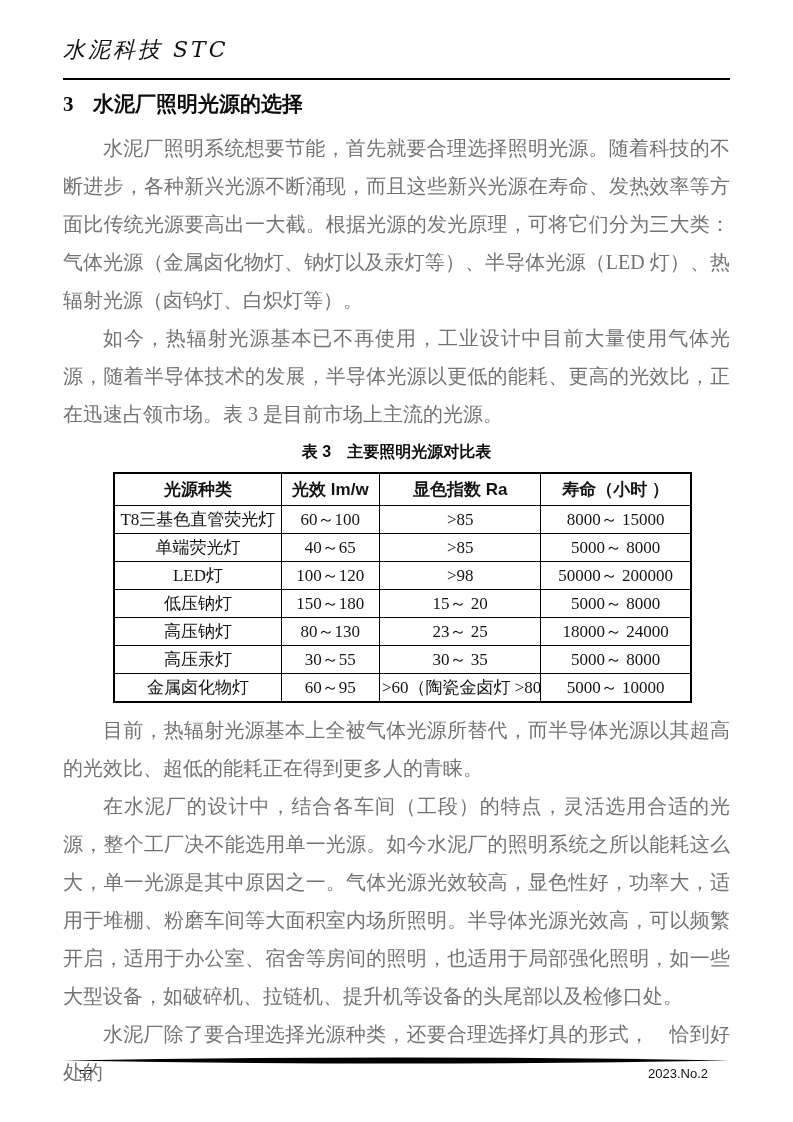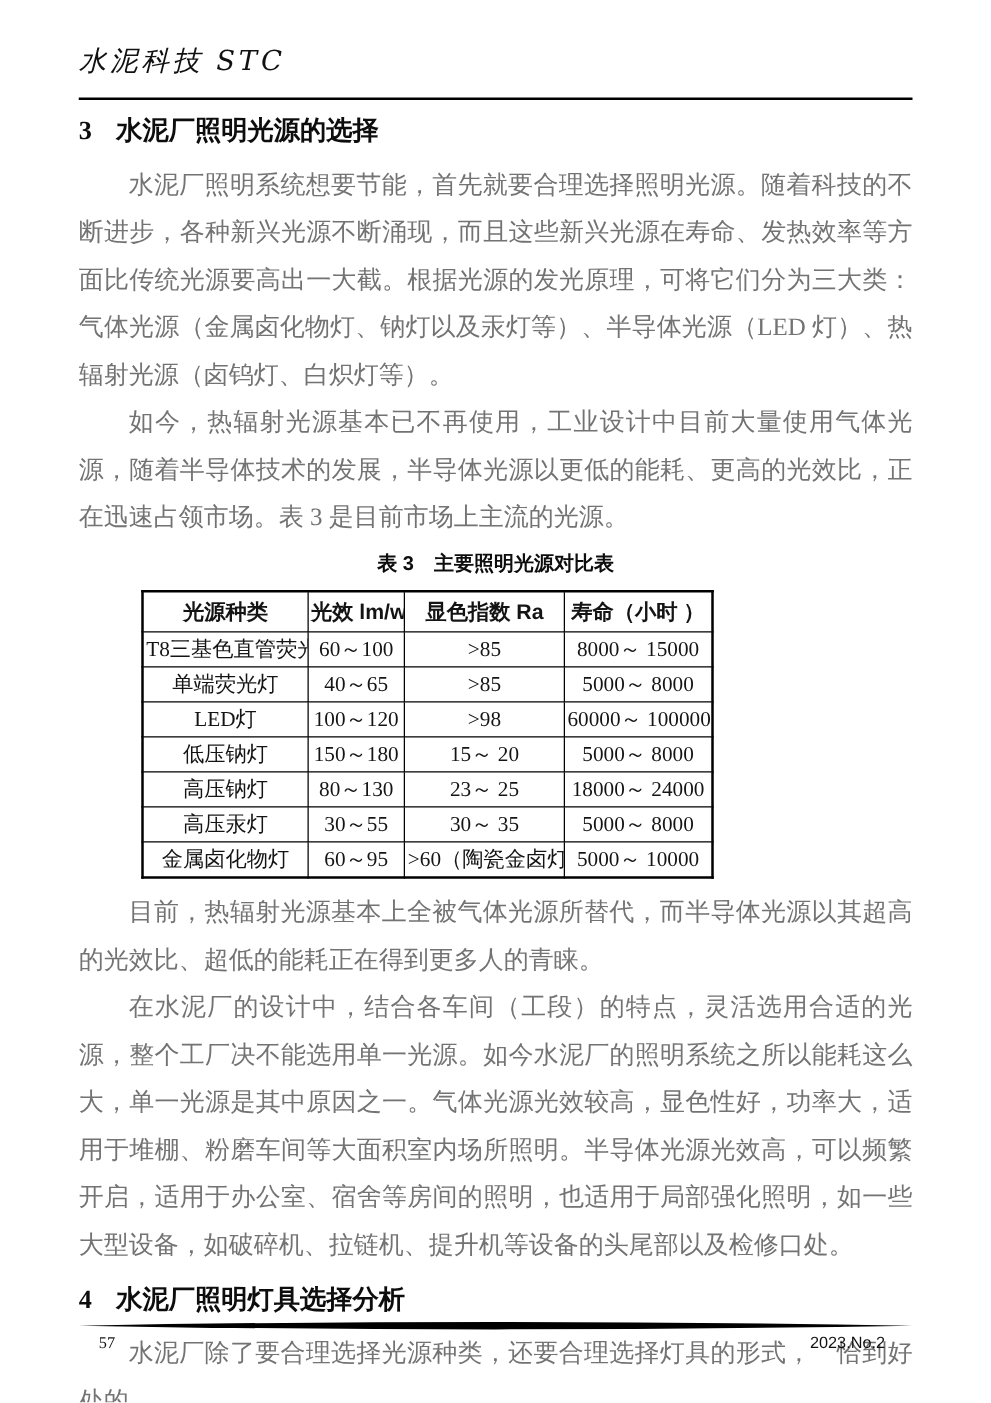--- a/index.html
+++ b/index.html
@@ -50,21 +50,21 @@
     font-size: 16px;
     font-weight: bold;
     font-family: "Liberation Sans", "DejaVu Sans", sans-serif;
     margin: 7px 0 8px 0;
     line-height: 24px;
     color: #0d0d0d;
   }
   table.light-table {
     border-collapse: collapse;
     table-layout: fixed;
-    width: 458px;
+    width: 579px;
     margin-left: 50px;
     border: 2px solid #000000;
     font-size: 17px;
   }
   table.light-table th, table.light-table td {
     border: 1.3px solid #000000;
     text-align: center;
     vertical-align: middle;
     padding: 0 2px;
     overflow: hidden;
@@ -151,21 +151,21 @@
       <tr>
         <td>单端荧光灯</td>
         <td>40～65</td>
         <td>&gt;85</td>
         <td>5000～ 8000</td>
       </tr>
       <tr>
         <td>LED灯</td>
         <td>100～120</td>
         <td>&gt;98</td>
-        <td>60000～ 100000</td>
+        <td>50000～ 200000</td>
       </tr>
       <tr>
         <td>低压钠灯</td>
         <td>150～180</td>
         <td>15～ 20</td>
         <td>5000～ 8000</td>
       </tr>
       <tr>
         <td>高压钠灯</td>
         <td>80～130</td>
@@ -183,21 +183,20 @@
         <td>60～95</td>
         <td>&gt;60（陶瓷金卤灯 &gt;80</td>
         <td>5000～ 10000</td>
       </tr>
     </tbody>
   </table>
 
   <p class="body-para after-table">目前，热辐射光源基本上全被气体光源所替代，而半导体光源以其超高的光效比、超低的能耗正在得到更多人的青睐。</p>
   <p class="body-para">在水泥厂的设计中，结合各车间（工段）的特点，灵活选用合适的光源，整个工厂决不能选用单一光源。如今水泥厂的照明系统之所以能耗这么大，单一光源是其中原因之一。气体光源光效较高，显色性好，功率大，适用于堆棚、粉磨车间等大面积室内场所照明。半导体光源光效高，可以频繁开启，适用于办公室、宿舍等房间的照明，也适用于局部强化照明，如一些大型设备，如破碎机、拉链机、提升机等设备的头尾部以及检修口处。</p>
 
-  <h2 class="section-heading"><span class="sec-num">4</span><span class="sec-title">水泥厂照明灯具选择分析</span></h2>
 
   <p class="body-para">水泥厂除了要合理选择光源种类，还要合理选择灯具的形式，　恰到好处的</p>
 
   <div class="page-footer">
     <svg class="footer-rule-svg" viewBox="0 0 667 9" preserveAspectRatio="none" aria-hidden="true">
       <path d="M 0 4.5 Q 333 -1.5 667 4.5 Q 333 10.5 0 4.5 Z" fill="#000000"></path>
     </svg>
     <div class="footer-row">
       <span class="footer-page-number">57</span>
       <span class="footer-issue">2023.No.2</span>

